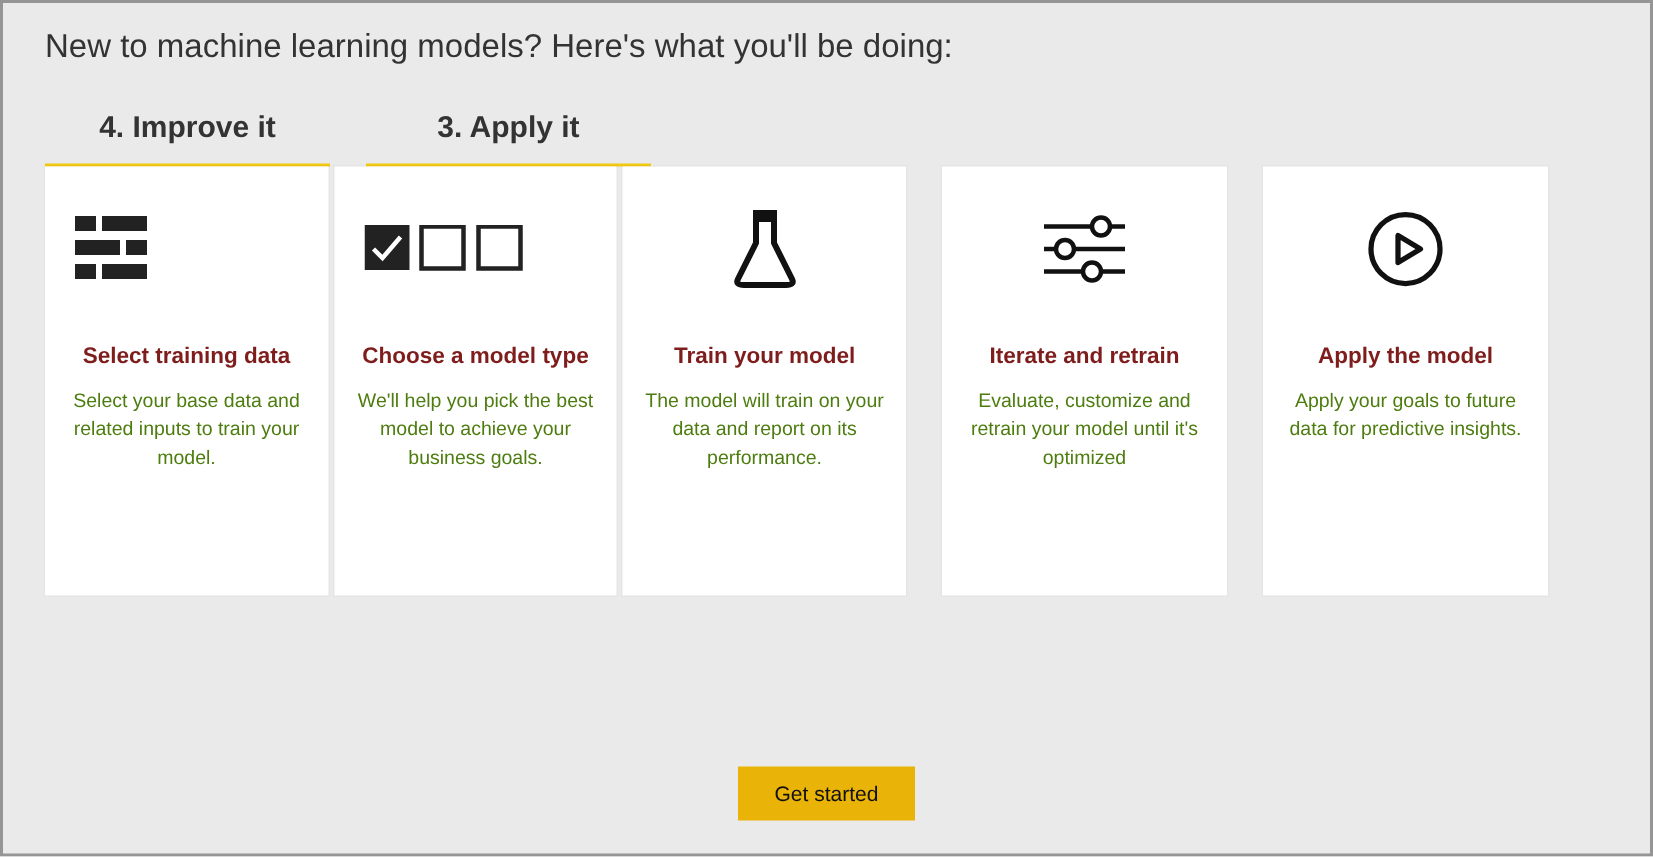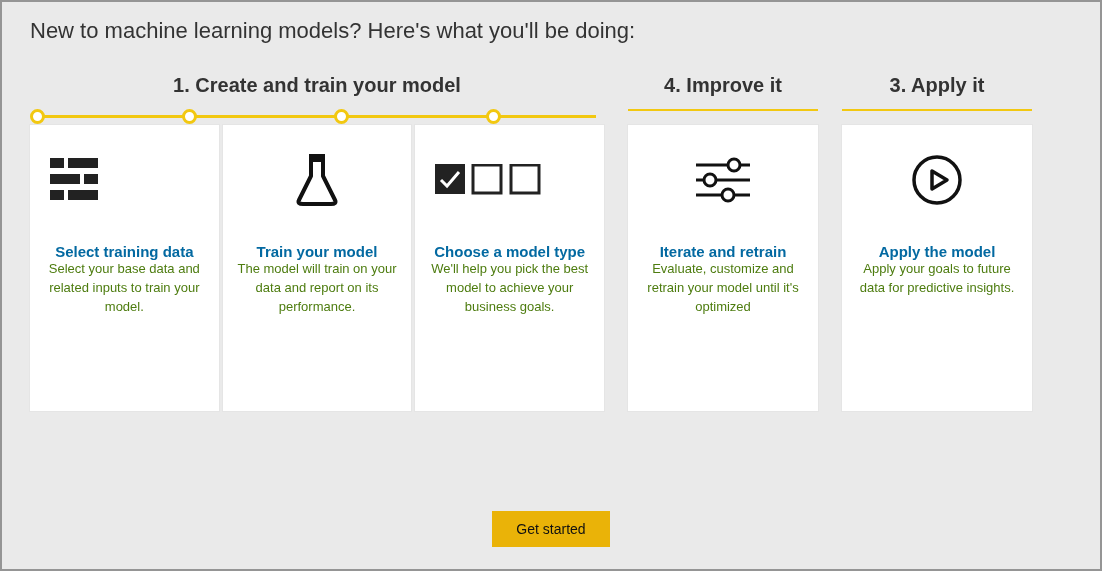--- a/index.html
+++ b/index.html
@@ -83,21 +83,22 @@
       display: flex;
       align-items: center;
       justify-content: flex-start;
       margin-bottom: 34px;
       padding-left: 6px;
     }
     .card-icon.center { justify-content: center; padding-left: 0; }
     .card-title {
       font-size: 15px;
       font-weight: 600;
-      color: #0369a1;
+      color: #7f1d1d;
+      margin-bottom: 12px;
     }
     .card-desc {
       font-size: 13px;
       color: #4d7c0f;
       line-height: 1.45;
     }
     .cards-section-1 { display: flex; gap: 4px; width: 574px; justify-content: space-between; }
     .cards-row { display:flex; gap:24px; }
     .footer {
       margin-top: auto;
@@ -117,30 +118,20 @@
     }
     svg { display: block; }
   </style>
 </head>
 <body>
 
 <div class="frame">
   <div class="page-title">New to machine learning models? Here's what you'll be doing:</div>
 
   <div class="sections-header">
-    <div class="section-1">
-      <div class="section-header-title">1. Create and train your model</div>
-      <div class="timeline">
-        <div class="line"></div>
-        <div class="dot" style="left:0;"></div>
-        <div class="dot" style="left:152px;"></div>
-        <div class="dot" style="left:304px;"></div>
-        <div class="dot" style="left:456px;"></div>
-      </div>
-    </div>
     <div class="section-2">
       <div class="section-header-title">4. Improve it</div>
       <div class="underline-amber"></div>
     </div>
     <div class="section-3">
       <div class="section-header-title">3. Apply it</div>
       <div class="underline-amber"></div>
     </div>
   </div>
 
@@ -157,43 +148,43 @@
             <rect x="34" y="16" width="14" height="10" fill="#222"></rect>
             <rect x="0" y="32" width="14" height="10" fill="#222"></rect>
             <rect x="18" y="32" width="30" height="10" fill="#222"></rect>
           </svg>
         </div>
         <div class="card-title">Select training data</div>
         <div class="card-desc">Select your base data and related inputs to train your model.</div>
       </div>
 
       <div class="card">
-        <div class="card-icon center">
-          <svg width="48" height="52" viewBox="0 0 48 52">
-            <rect x="16" y="0" width="16" height="6" fill="#111"></rect>
-            <path d="M18 6 L18 22 L6 46 Q4 50 10 50 L38 50 Q44 50 42 46 L30 22 L30 6 Z" fill="none" stroke="#111" stroke-width="4" stroke-linejoin="round"></path>
-          </svg>
-        </div>
-        <div class="card-title">Train your model</div>
-        <div class="card-desc">The model will train on your data and report on its performance.</div>
-      </div>
-
-      <div class="card">
         <div class="card-icon">
           <svg width="106" height="32" viewBox="0 0 106 32">
             <rect x="0" y="0" width="30" height="30" fill="#222"></rect>
             <polyline points="6,16 12,22 24,8" fill="none" stroke="#fff" stroke-width="3"></polyline>
             <rect x="38" y="1" width="28" height="28" fill="none" stroke="#222" stroke-width="3"></rect>
             <rect x="76" y="1" width="28" height="28" fill="none" stroke="#222" stroke-width="3"></rect>
           </svg>
         </div>
         <div class="card-title">Choose a model type</div>
         <div class="card-desc">We'll help you pick the best model to achieve your business goals.</div>
       </div>
 
+      <div class="card">
+        <div class="card-icon center">
+          <svg width="48" height="52" viewBox="0 0 48 52">
+            <rect x="16" y="0" width="16" height="6" fill="#111"></rect>
+            <path d="M18 6 L18 22 L6 46 Q4 50 10 50 L38 50 Q44 50 42 46 L30 22 L30 6 Z" fill="none" stroke="#111" stroke-width="4" stroke-linejoin="round"></path>
+          </svg>
+        </div>
+        <div class="card-title">Train your model</div>
+        <div class="card-desc">The model will train on your data and report on its performance.</div>
+      </div>
+
     </div>
 
     <div class="card">
       <div class="card-icon center">
         <svg width="58" height="46" viewBox="0 0 58 46">
           <line x1="2" y1="8" x2="56" y2="8" stroke="#111" stroke-width="3"></line>
           <line x1="2" y1="23" x2="56" y2="23" stroke="#111" stroke-width="3"></line>
           <line x1="2" y1="38" x2="56" y2="38" stroke="#111" stroke-width="3"></line>
           <circle cx="40" cy="8" r="6" fill="#fff" stroke="#111" stroke-width="3"></circle>
           <circle cx="16" cy="23" r="6" fill="#fff" stroke="#111" stroke-width="3"></circle>

